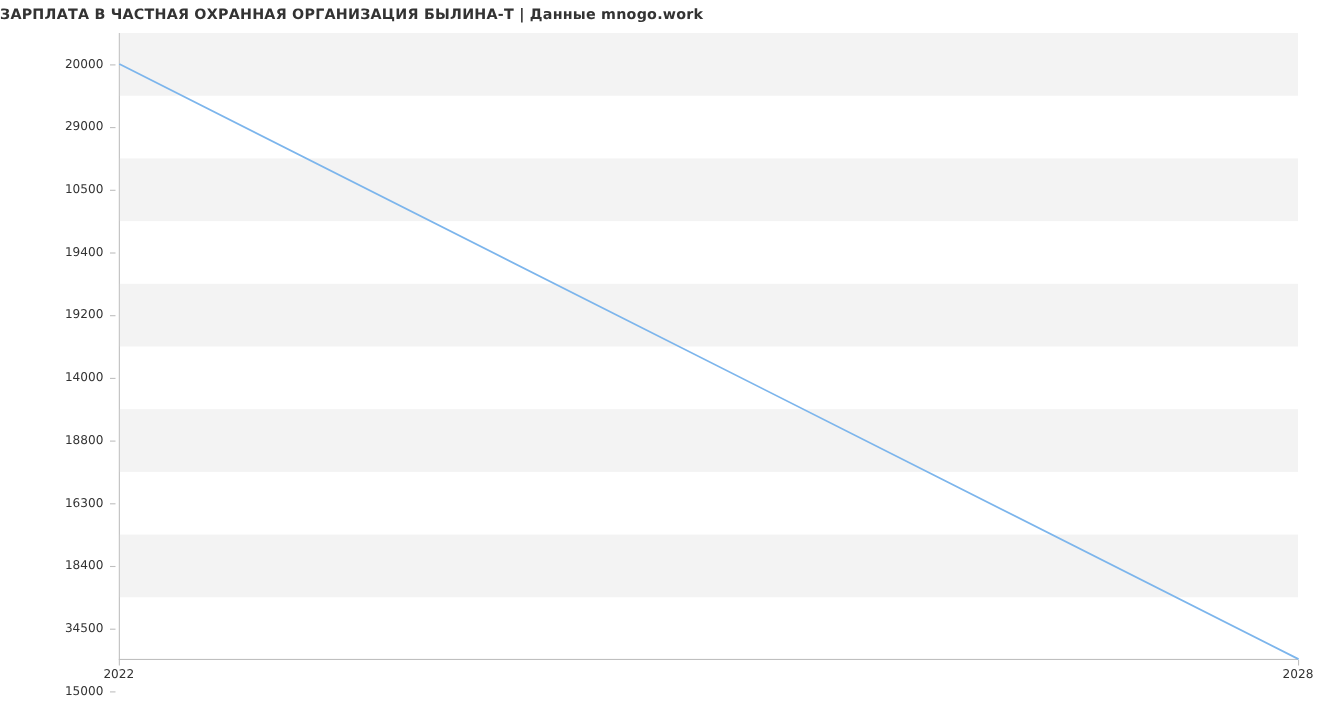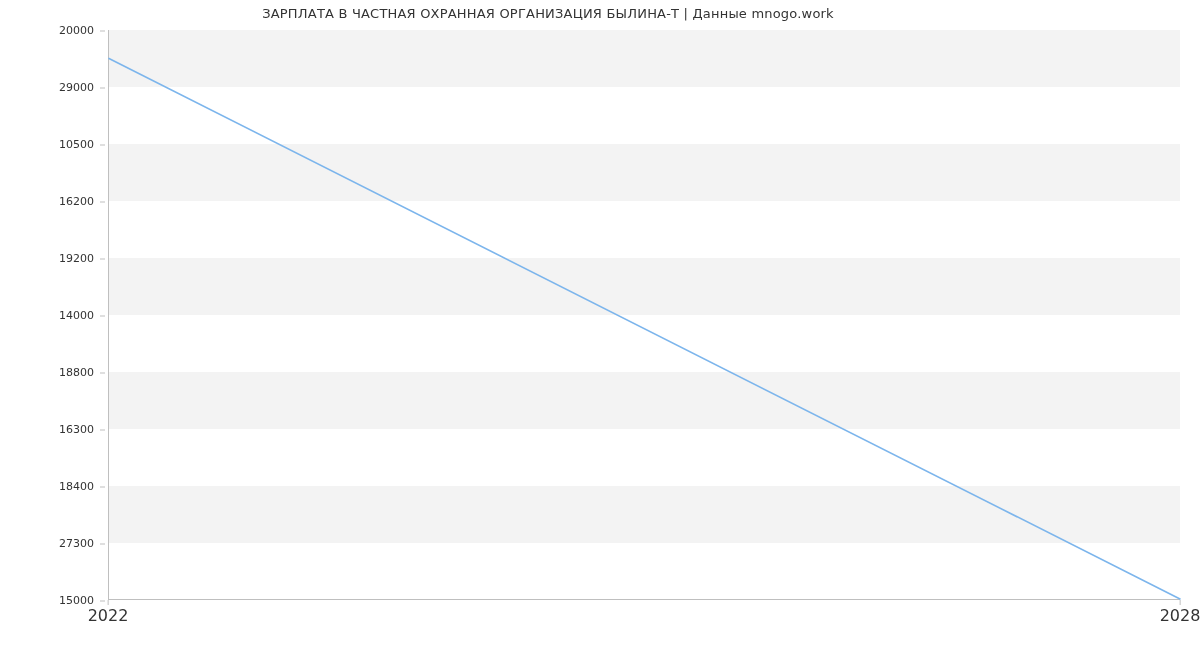--- a/index.html
+++ b/index.html
@@ -14,23 +14,23 @@
   .chart-wrap {
     position: relative;
     width: 1200px;
     height: 650px;
   }
   .title {
     position: absolute;
     top: 6px;
     left: 0;
     width: 1096px;
-    text-align: center;
+    text-align: left;
     font-size: 13px;
-    font-weight: 400;
+    font-weight: 700;
     letter-spacing: .2px;
     color: #333;
   }
   .plot {
     position: absolute;
     left: 108px;
     top: 30px;
     width: 1072px;
     height: 570px;
     border-left: 1px solid #bfbfbf;
@@ -60,68 +60,69 @@
   .y-tick {
     position: absolute;
     right: 0;
     transform: translateY(-50%);
     font-size: 11px;
     color: #333;
     text-align: right;
     width: 100px;
     padding-right: 6px;
     box-sizing: border-box;
+    margin-top: 28px;
   }
   .y-tick .mark {
     position: absolute;
     right: -5px;
     top: 50%;
     width: 5px;
     height: 1px;
     background: #bfbfbf;
   }
   .x-ticks {
     position: absolute;
     left: 108px;
     top: 600px;
     width: 1072px;
     height: 20px;
   }
   .x-tick {
     position: absolute;
     top: 6px;
     transform: translateX(-50%);
-    font-size: 16px;
+    font-size: 11px;
     color: #333;
   }
   .x-tick .mark {
     position: absolute;
     left: 50%;
     top: -6px;
     width: 1px;
     height: 5px;
     background: #bfbfbf;
   }
 </style>
 </head>
 <body>
 
 <div class="chart-wrap">
 
   <div class="title">ЗАРПЛАТА В  ЧАСТНАЯ ОХРАННАЯ ОРГАНИЗАЦИЯ БЫЛИНА-Т | Данные mnogo.work</div>
 
   <div class="y-ticks">
     <div class="y-tick" style="top:570px"><span>15000</span><span class="mark"></span></div>
-    <div class="y-tick" style="top:513px"><span>27300</span><span class="mark"></span></div>
+    <div class="y-tick" style="top:513px"><span>34500</span><span class="mark"></span></div>
     <div class="y-tick" style="top:456px"><span>18400</span><span class="mark"></span></div>
     <div class="y-tick" style="top:399px"><span>16300</span><span class="mark"></span></div>
     <div class="y-tick" style="top:342px"><span>18800</span><span class="mark"></span></div>
     <div class="y-tick" style="top:285px"><span>14000</span><span class="mark"></span></div>
     <div class="y-tick" style="top:228px"><span>19200</span><span class="mark"></span></div>
-    <div class="y-tick" style="top:171px"><span>16200</span><span class="mark"></span></div>
+    <div class="y-tick" style="top:171px"><span>19400</span><span class="mark"></span></div>
     <div class="y-tick" style="top:114px"><span>10500</span><span class="mark"></span></div>
     <div class="y-tick" style="top:57px"><span>29000</span><span class="mark"></span></div>
     <div class="y-tick" style="top:0px"><span>20000</span><span class="mark"></span></div>
   </div>
 
   <div class="plot">
 
     <div class="band" style="top:0px;height:57px"></div>
     <div class="band" style="top:114px;height:57px"></div>
     <div class="band" style="top:228px;height:57px"></div>

